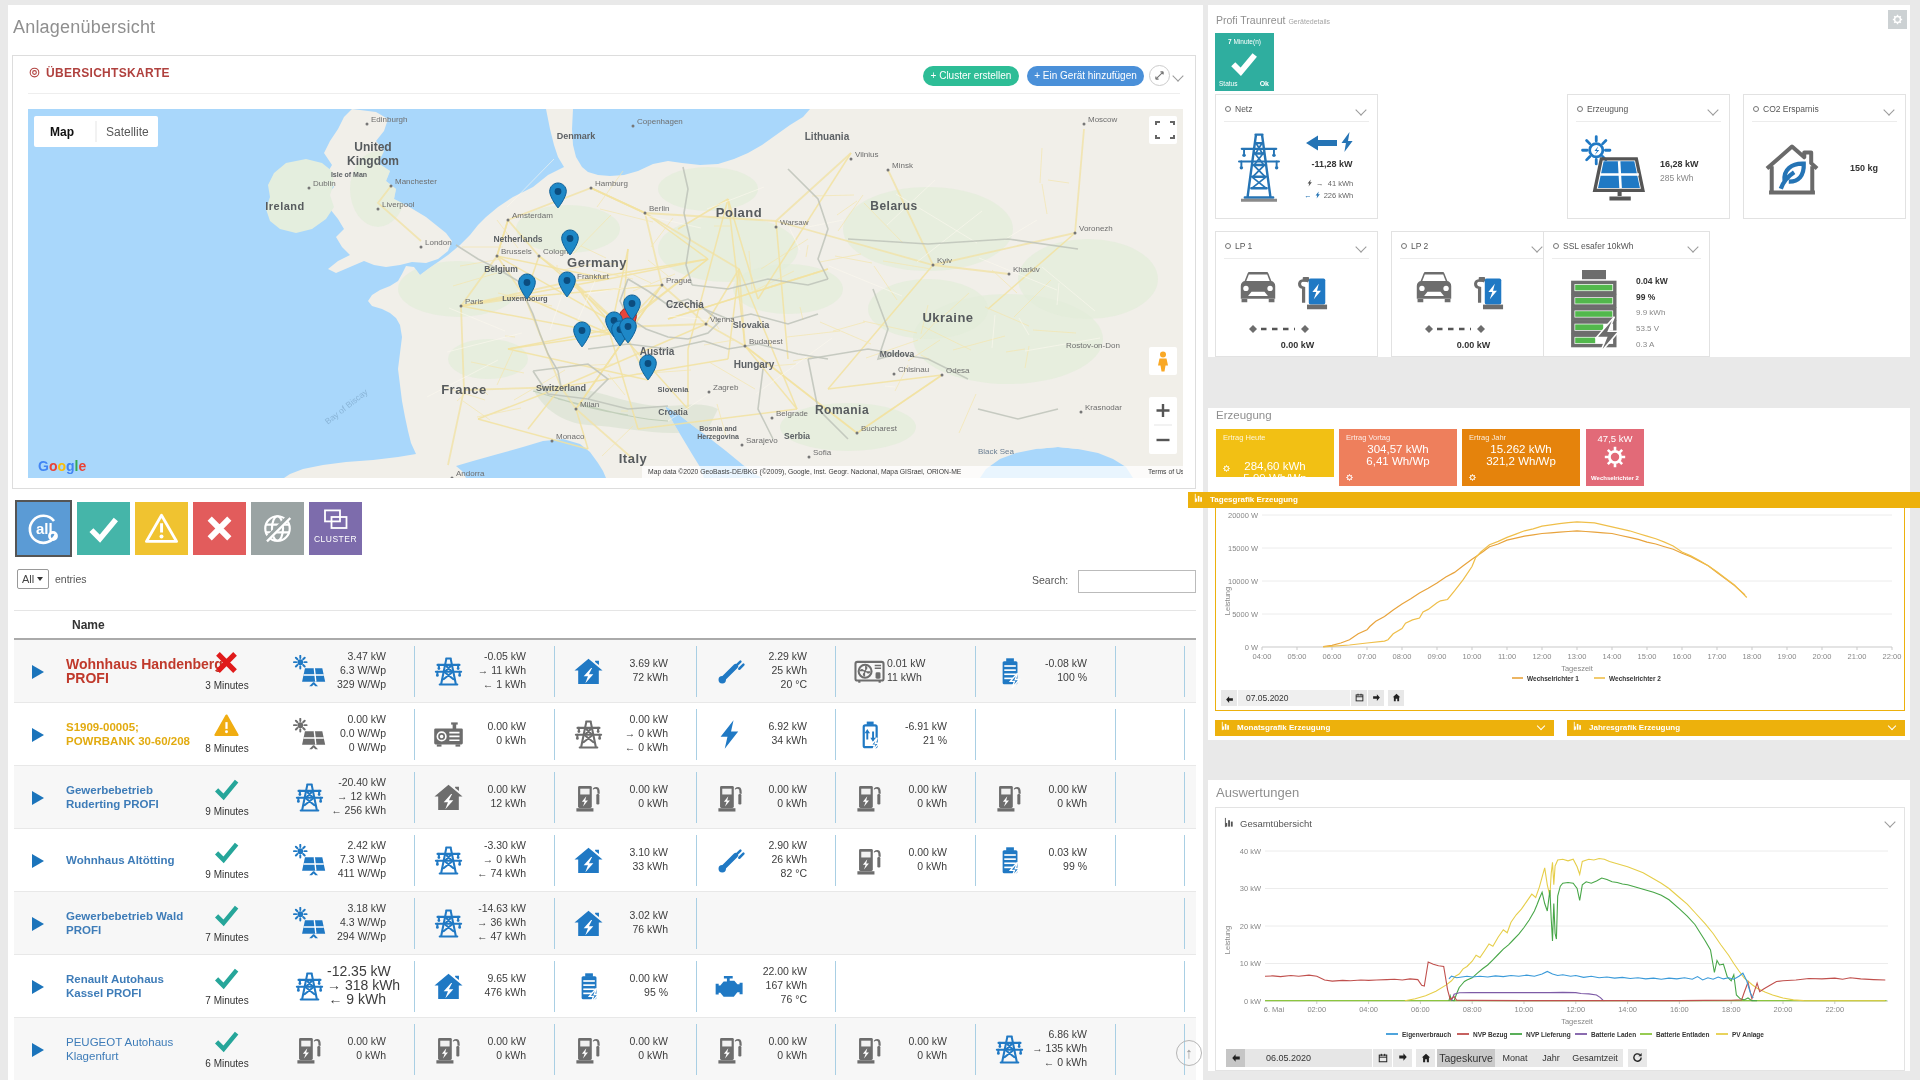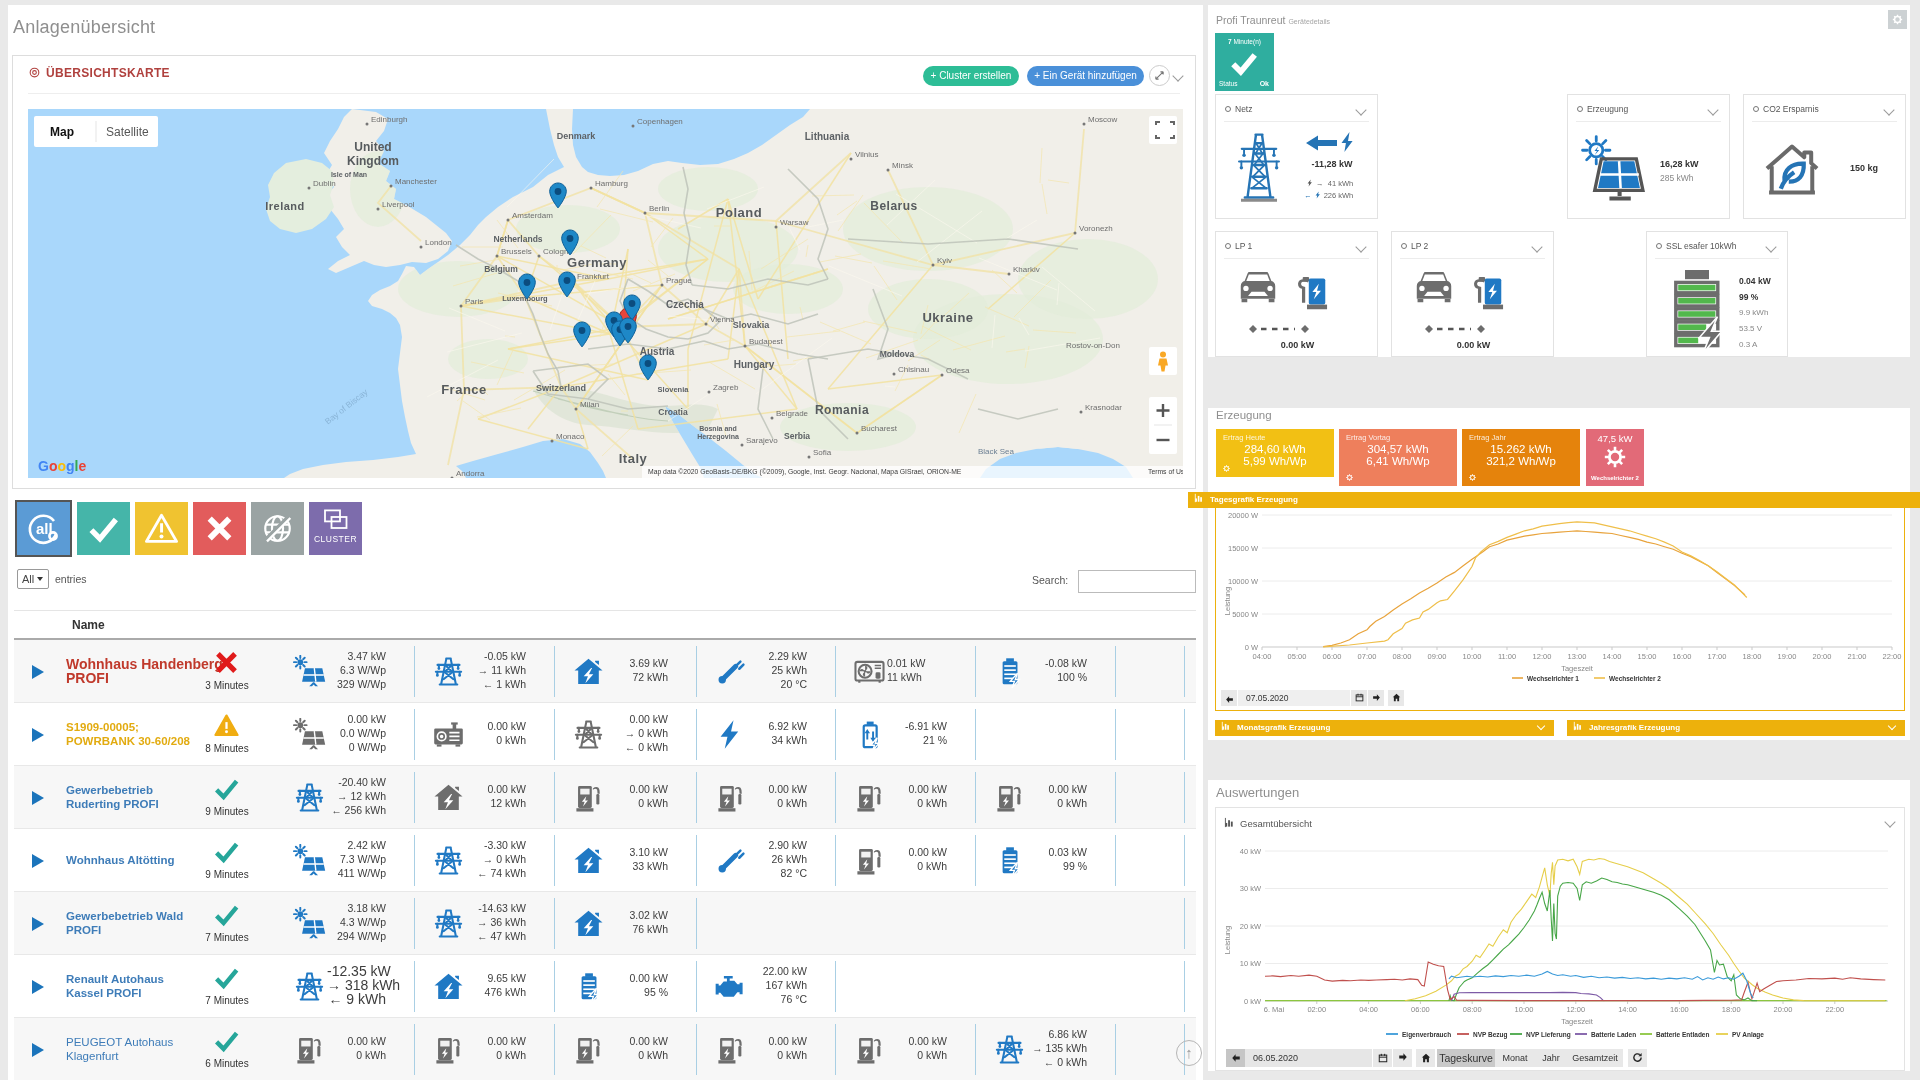--- a/index.html
+++ b/index.html
@@ -1008,21 +1008,21 @@
  <svg width="70" height="14" viewBox="0 0 70 14" style="position:absolute;left:28px;top:90px">
         <g fill="#6d6d6d">
           <path d="M9 3 l4 4 -4 4 -4-4z"></path>
           <path d="M61 3 l4 4 -4 4 -4-4z"></path>
         </g>
         <path d="M17 7 H51" stroke="#555" stroke-width="2.4" stroke-dasharray="5.5 5.5"></path>
       </svg>
  <div class="abs" style="left:0;top:108px;width:163px;text-align:center;font-size:9px;font-weight:bold;color:#333">0.00 kW</div>
 </div>
 
-<div class="card" style="left:1646px;top:231px;width:142px;height:126px">
+<div class="card" style="left:1543px;top:231px;width:167px;height:126px">
  <div class="ctitle"><span class="circ"></span>SSL esafer 10kWh</div>
       <span class="chev" style="position:absolute;right:12px;top:11px"></span>
       <div class="csep"></div>
  <svg width="56" height="84" viewBox="0 0 28 42" style="position:absolute;left:22px;top:36px">
   <rect x="8" y="1" width="12" height="4.6" fill="#6d6d6d"></rect>
   <g fill="none" stroke="#6d6d6d" stroke-width="1.7">
    <rect x="3.4" y="7.2" width="21" height="5.2"></rect>
           <rect x="3.4" y="13.8" width="21" height="5.2"></rect>
           <rect x="3.4" y="20.4" width="21" height="5.2"></rect>
           <rect x="3.4" y="27" width="21" height="5.2"></rect>
@@ -1041,21 +1041,21 @@
  <div class="abs" style="left:92px;top:60px;font-size:8.5px;font-weight:bold;color:#333">99 %</div>
  <div class="abs" style="left:92px;top:76px;font-size:8px;color:#888">9.9 kWh</div>
  <div class="abs" style="left:92px;top:92px;font-size:8px;color:#888">53.5 V</div>
  <div class="abs" style="left:92px;top:108px;font-size:8px;color:#888">0.3 A</div>
 </div>
 
 <div class="panel" style="left:1208px;top:408px;width:702px;height:332px"></div>
 <div class="abs medtitle" style="left:1216px;top:409px">Erzeugung</div>
 <div class="abs" style="left:1216px;top:429px;width:118px;height:48px;background:#f2c014;color:#fff">
  <div style="font-size:7.5px;padding:4px 0 0 7px;color:rgba(255,255,255,0.85)">Ertrag Heute</div>
- <div style="font-size:11.5px;text-align:center;margin-top:1px">284,60 kWh</div>
+ <div style="font-size:11.5px;text-align:center;margin-top:18px">284,60 kWh</div>
  <div style="font-size:11.5px;text-align:center">5,99 Wh/Wp</div>
  <svg width="9" height="9" viewBox="0 0 24 24" style="position:absolute;left:6px;bottom:4px;color:#fff">
         <use href="#i-gear"></use>
       </svg>
     </div>
 <div class="abs" style="left:1339px;top:429px;width:118px;height:57px;background:#ee7f5c;color:#fff">
  <div style="font-size:7.5px;padding:4px 0 0 7px;color:rgba(255,255,255,0.85)">Ertrag Vortag</div>
  <div style="font-size:11.5px;text-align:center;margin-top:1px">304,57 kWh</div>
  <div style="font-size:11.5px;text-align:center">6,41 Wh/Wp</div>
  <svg width="9" height="9" viewBox="0 0 24 24" style="position:absolute;left:6px;bottom:4px;color:#fff">
@@ -1219,21 +1219,21 @@
 <line x1="359" y1="194" x2="371" y2="194" stroke="#7d5ba6" stroke-width="1.8"></line>
       <text x="375" y="197" font-size="6.5" font-weight="bold" fill="#333">Batterie Laden</text>
 <line x1="424" y1="194" x2="436" y2="194" stroke="#8cc63f" stroke-width="1.8"></line>
       <text x="440" y="197" font-size="6.5" font-weight="bold" fill="#333">Batterie Entladen</text>
 <line x1="500" y1="194" x2="512" y2="194" stroke="#e6ce4a" stroke-width="1.8"></line>
       <text x="516" y="197" font-size="6.5" font-weight="bold" fill="#333">PV Anlage</text>
 </svg>
 <div class="abs" style="left:1226px;top:1049px;width:19px;height:18px;background:#c6c6c6;text-align:center"><svg width="10" height="10" viewBox="0 0 24 24" style="margin-top:3px">
         <path fill="#222" d="M11 3 L3 12 l8 9 v-5.5 h10 v-7 H11z"></path>
       </svg></div>
-<div class="abs" style="left:1245px;top:1049px;width:127px;height:18px;background:#e6e6e6;font-size:9px;color:#333;line-height:18px;padding-left:8px">06.05.2020</div>
+<div class="abs" style="left:1245px;top:1049px;width:127px;height:18px;background:#e6e6e6;font-size:9px;color:#333;line-height:18px;padding-left:21px">06.05.2020</div>
 <div class="abs navbtn" style="left:1373px;top:1049px;width:19px;height:18px;line-height:18px"><svg width="10" height="10" viewBox="0 0 24 24" style="margin-top:4px">
         <g fill="none" stroke="#222" stroke-width="2.4">
           <rect x="3" y="5" width="18" height="16"></rect>
           <path d="M3 10 h18 M8 2 v5 M16 2 v5"></path>
         </g>
       </svg></div>
 <div class="abs navbtn" style="left:1393px;top:1049px;width:19px;height:18px;line-height:18px"><svg width="10" height="10" viewBox="0 0 24 24" style="margin-top:3px">
         <path fill="#222" d="M13 3 l8 9 -8 9 v-5.5 H3 v-7 h10z"></path>
       </svg></div>
 <div class="abs navbtn" style="left:1416px;top:1049px;width:19px;height:18px;line-height:18px"><svg width="10" height="10" viewBox="0 0 24 24" style="margin-top:4px">

